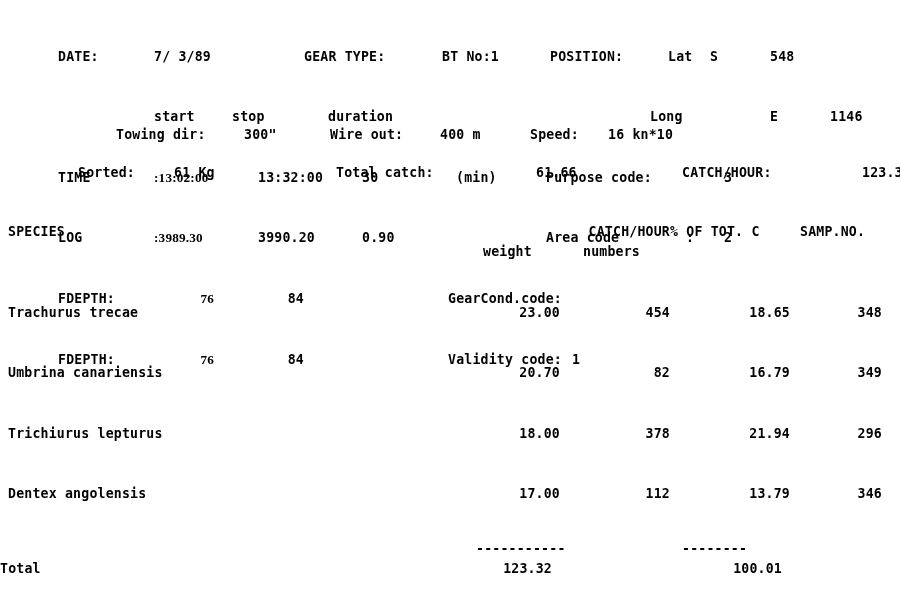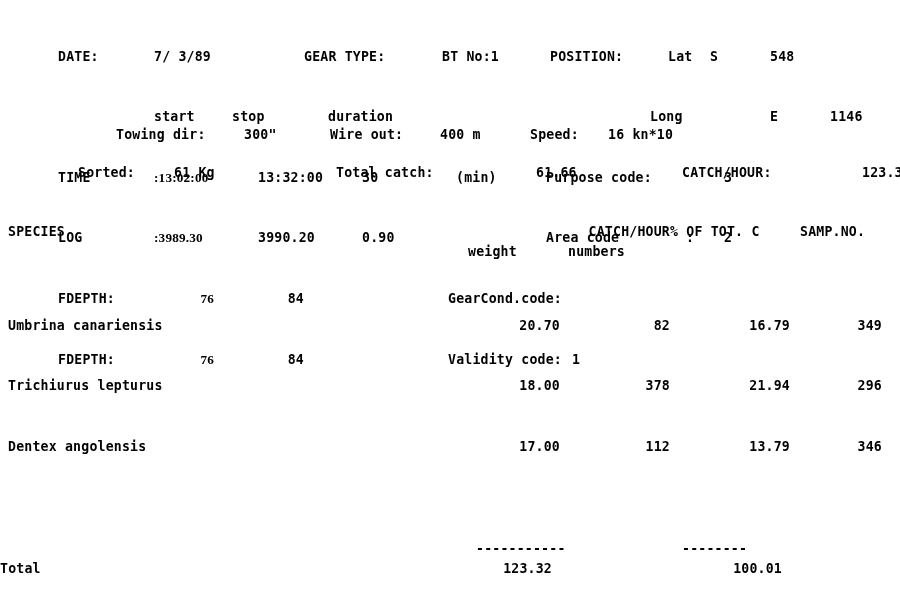--- a/index.html
+++ b/index.html
@@ -59,21 +59,21 @@
 
   
   .tbl-head {
     position: absolute;
     left: 8px;
     top: 225px;
     width: 884px;
   }
   .tbl-head2 {
     position: absolute;
-    left: 0;
+    left: 15px;
     top: 245px;
     width: 884px;
   }
   .rows {
     position: absolute;
     left: 8px;
     top: 266px;
     width: 884px;
   }
   .row { height: 21px; }
@@ -124,20 +124,21 @@
   <div class="towline mono"><span class="seg" style="width:128px;display:inline-block">Towing dir:</span><span class="seg" style="width:86px;display:inline-block">300"</span><span class="seg" style="width:110px;display:inline-block">Wire out:</span><span class="seg" style="width:90px;display:inline-block">400 m</span><span class="seg" style="width:78px;display:inline-block">Speed:</span><span class="seg">16 kn*10</span></div>
 
   <div class="sortline mono"><span class="seg" style="width:96px;display:inline-block">Sorted:</span><span class="seg" style="width:162px;display:inline-block">61 Kg</span><span class="seg" style="width:200px;display:inline-block">Total catch:</span><span class="seg" style="width:146px;display:inline-block">61.66</span><span class="seg" style="width:180px;display:inline-block">CATCH/HOUR:</span><span class="seg">123.32</span></div>
 
   <div class="tbl-head mono"><span class="h-catchhour">SPECIES</span><span class="seg" style="width:194px;display:inline-block;text-align:right">CATCH/HOUR</span><span class="seg" style="width:130px;display:inline-block;text-align:left">% OF TOT. C</span><span class="seg" style="display:inline-block;text-align:left">SAMP.NO.</span></div>
 
   <div class="tbl-head2 mono"><span class="col-species"> </span><span class="col-weight" style="text-align:left">weight</span><span class="col-numbers" style="text-align:left;padding-left:16px">numbers</span></div>
 
   <div class="rows mono">
 
+    <div class="row"><span class="col-species">Trachurus trecae</span><span class="col-weight">23.00</span><span class="col-numbers">454</span><span class="col-pct">18.65</span><span class="col-samp">348</span></div>
 
     <div class="row"><span class="col-species">Umbrina canariensis</span><span class="col-weight">20.70</span><span class="col-numbers">82</span><span class="col-pct">16.79</span><span class="col-samp">349</span></div>
 
     <div class="row"><span class="col-species">Trichiurus lepturus</span><span class="col-weight">18.00</span><span class="col-numbers">378</span><span class="col-pct">21.94</span><span class="col-samp">296</span></div>
 
     <div class="row"><span class="col-species">Dentex angolensis</span><span class="col-weight">17.00</span><span class="col-numbers">112</span><span class="col-pct">13.79</span><span class="col-samp">346</span></div>
 
 
     
 

